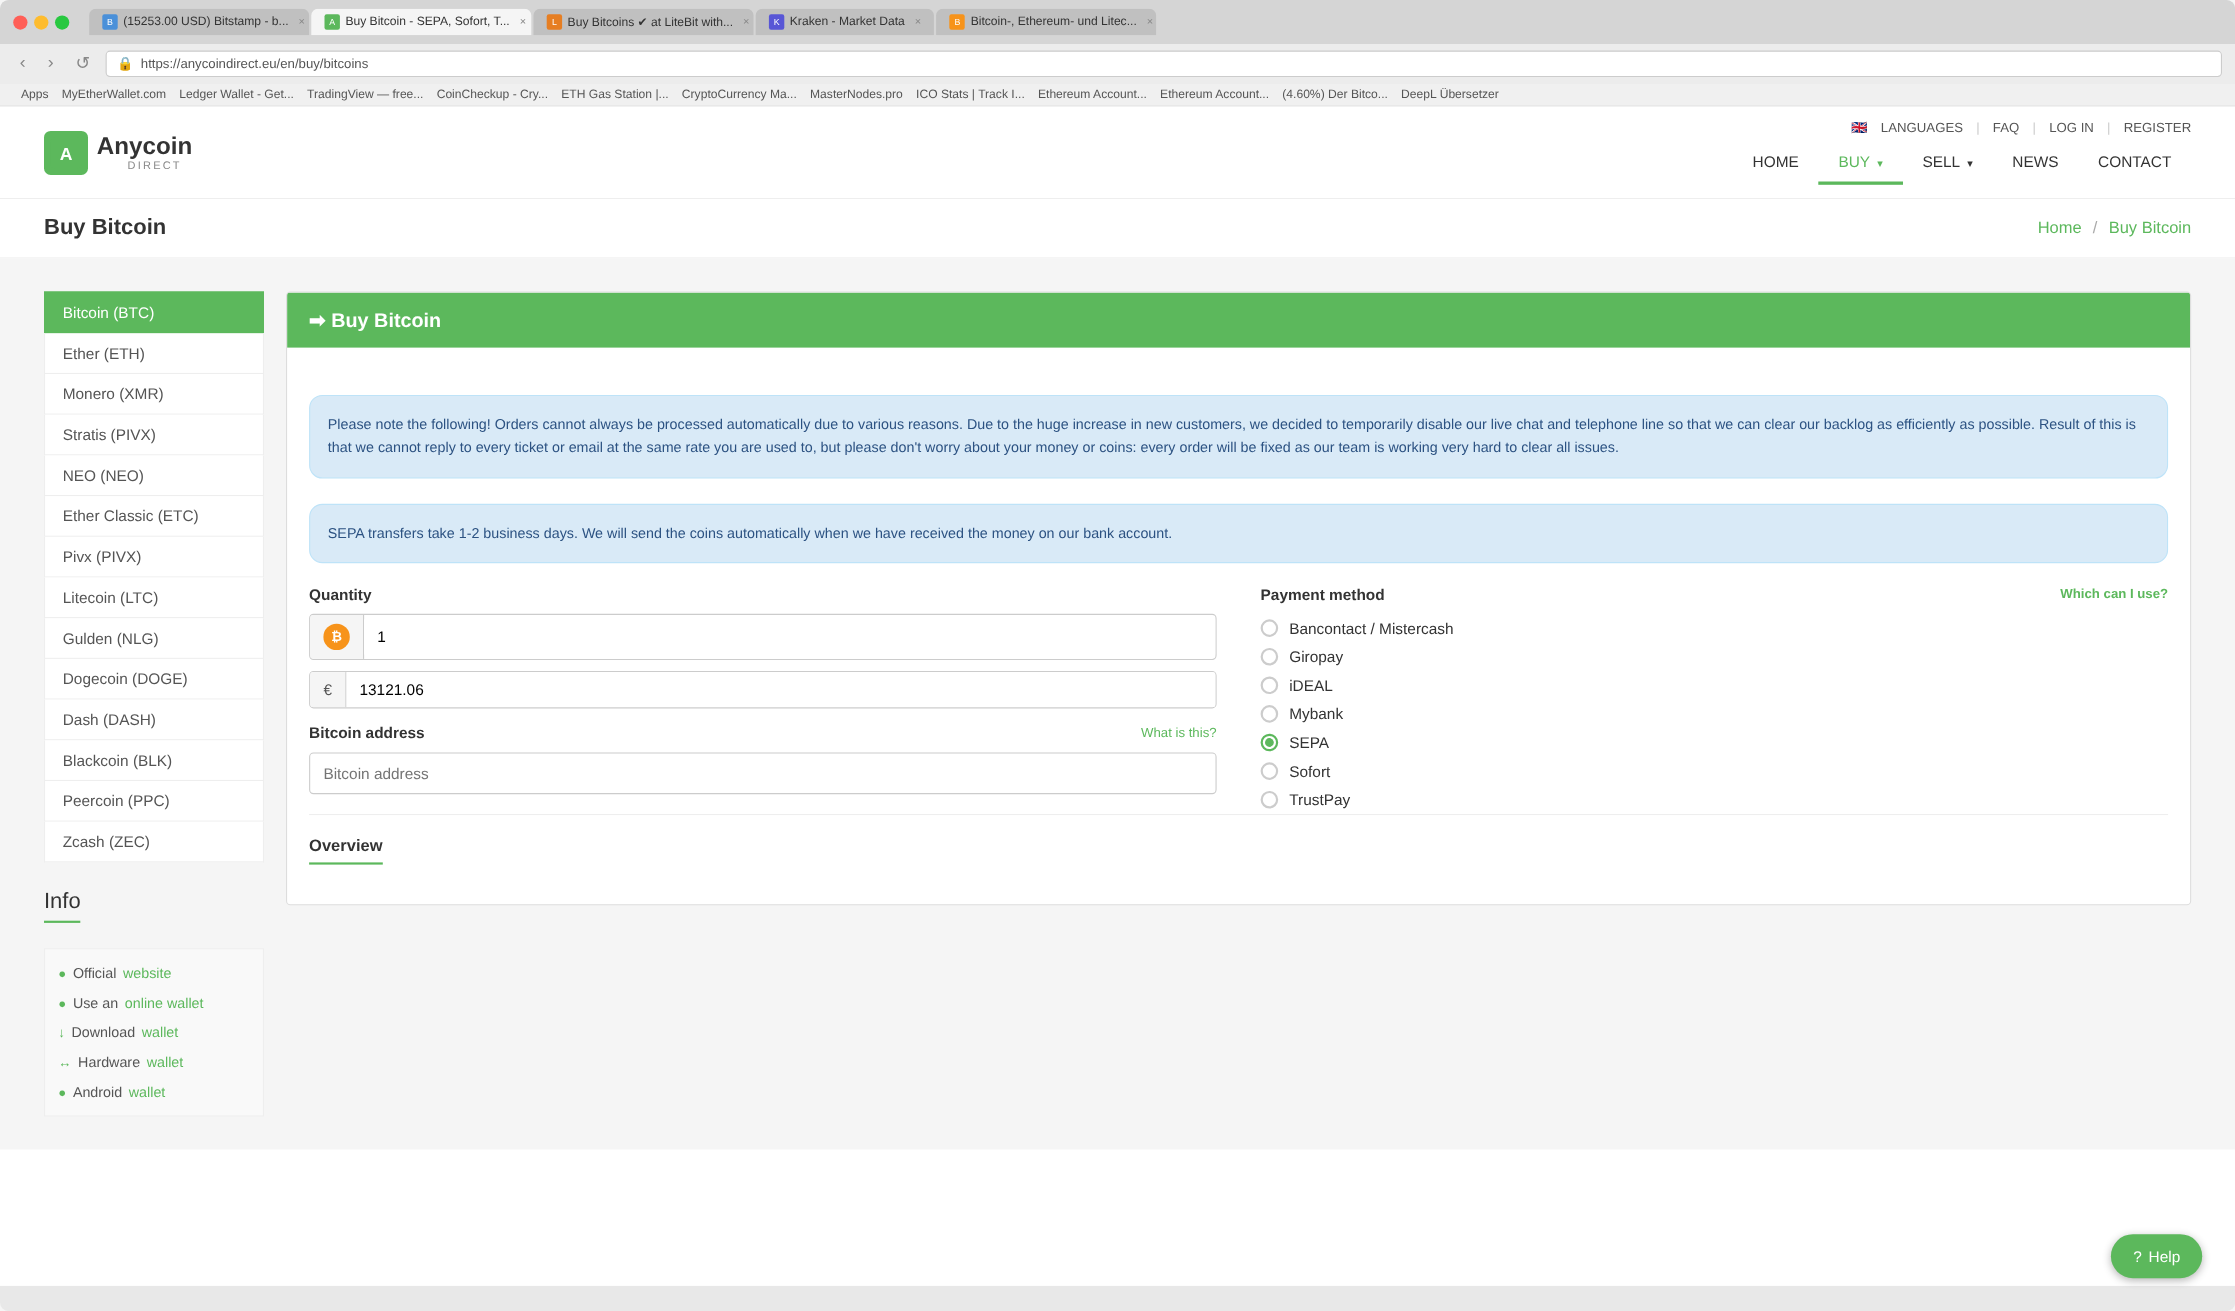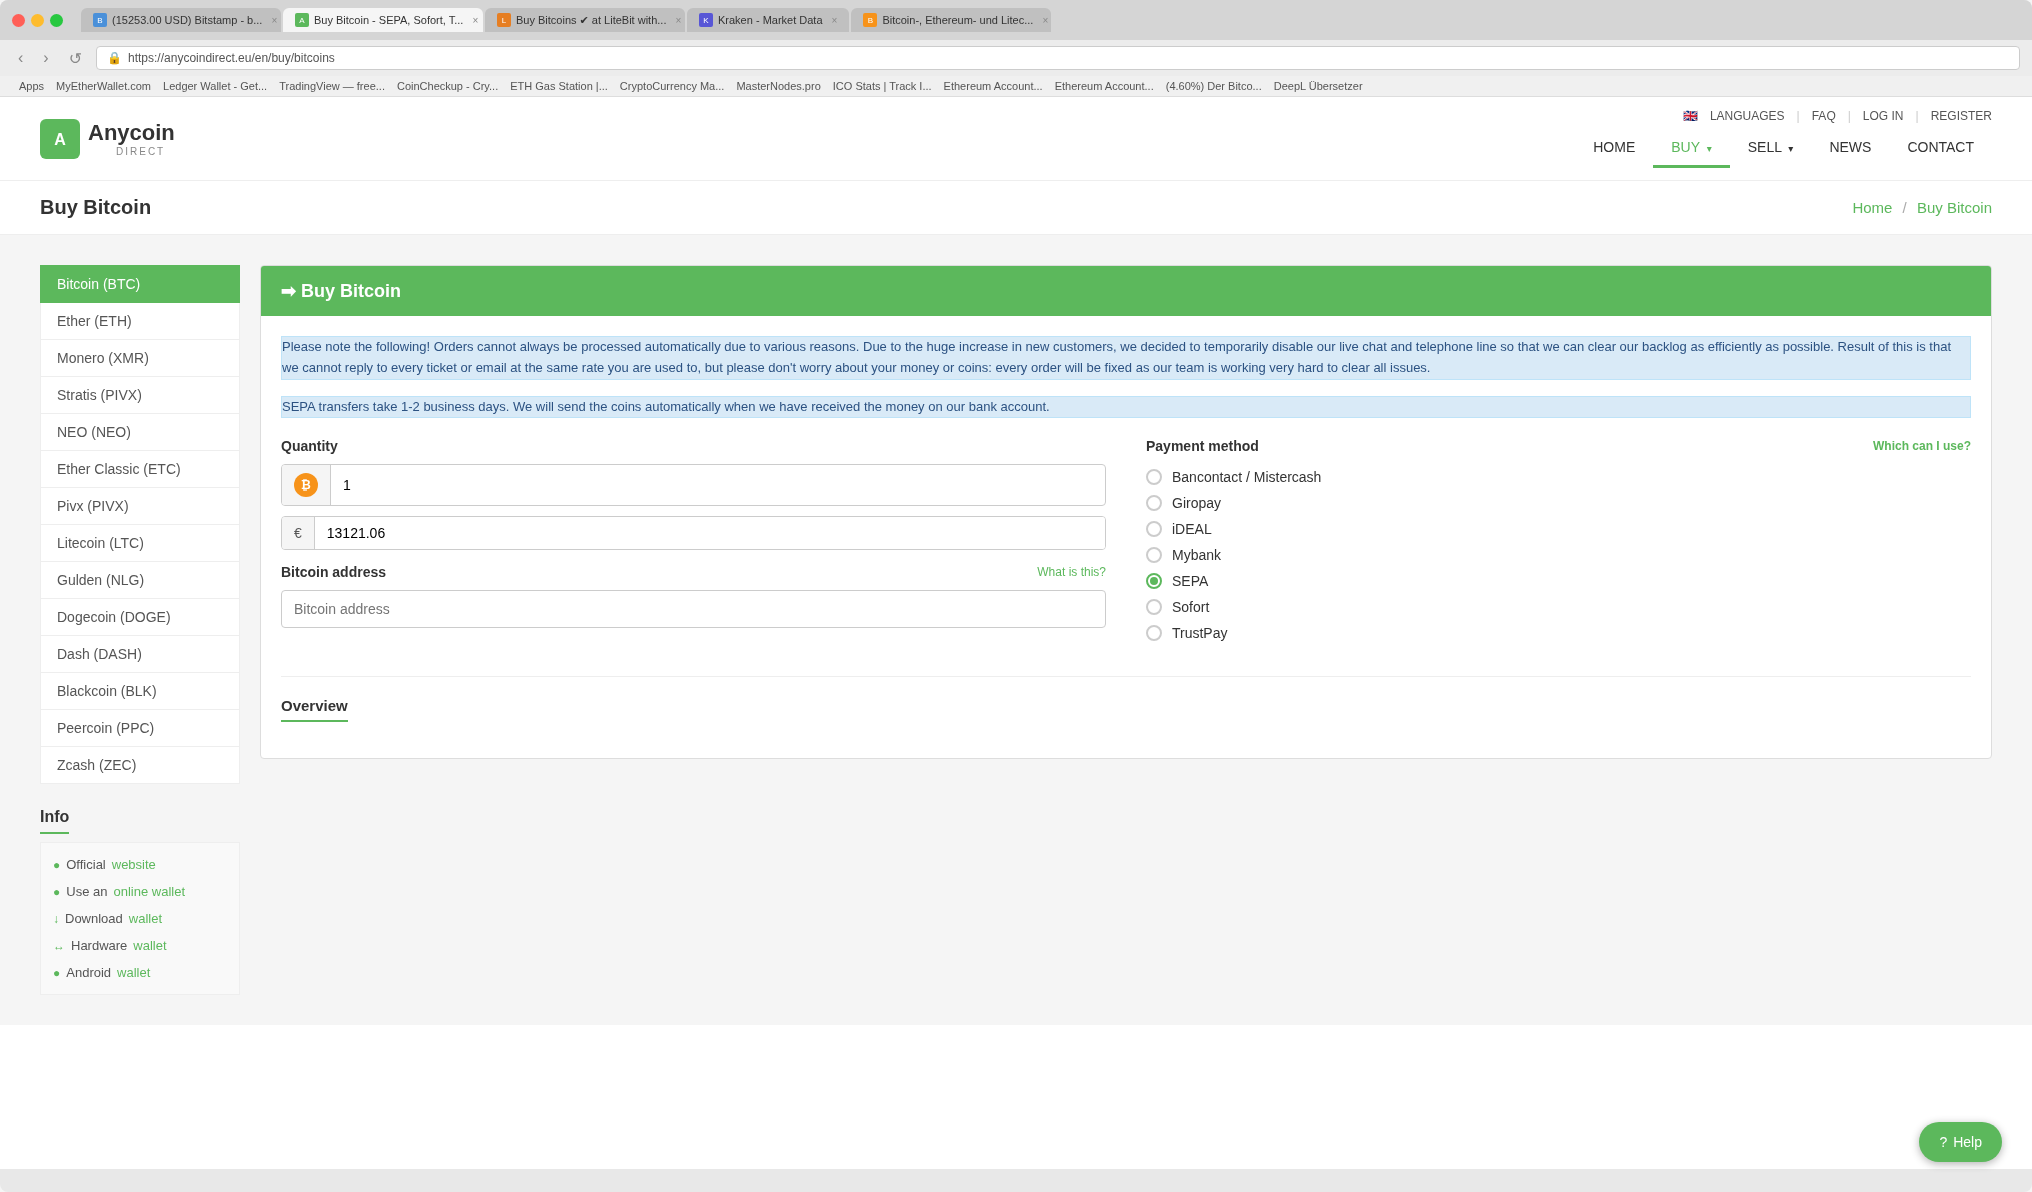--- a/index.html
+++ b/index.html
@@ -57,36 +57,36 @@
     
     .main-layout { display: flex; gap: 0; padding: 30px 40px; background: #f5f5f5; }
 
     
     .sidebar { width: 200px; flex-shrink: 0; margin-right: 20px; }
     .sidebar-item { padding: 10px 16px; background: white; border: 1px solid #eee; cursor: pointer; font-size: 14px; color: #555; border-top: none; }
     .sidebar-item:first-child { border-top: 1px solid #eee; }
     .sidebar-item.active { background: #5cb85c; color: white; border-color: #5cb85c; }
 
     .sidebar-info { margin-top: 24px; }
-    .sidebar-info-title { font-size: 16px; font-weight: bold; color: #333; margin-bottom: 8px; border-bottom: 2px solid #5cb85c; padding-bottom: 6px; display: inline-block; }
+    .sidebar-info-title { font-size: 20px; font-weight: normal; color: #333; margin-bottom: 23px; border-bottom: 2px solid #5cb85c; padding-bottom: 6px; display: inline-block; }
     .sidebar-info-list { list-style: none; padding: 8px 12px; background: #f9f9f9; border: 1px solid #eee; }
     .sidebar-info-list li { padding: 6px 0; font-size: 13px; color: #555; display: flex; align-items: center; gap: 6px; }
     .sidebar-info-list li .info-icon { color: #5cb85c; font-size: 12px; }
     .sidebar-info-list li a { color: #5cb85c; text-decoration: none; }
 
     
     .content { flex: 1; }
 
     
     .buy-card { background: white; border: 1px solid #ddd; border-radius: 4px; overflow: hidden; }
     .buy-card-header { background: #5cb85c; padding: 14px 20px; color: white; font-size: 18px; font-weight: bold; display: flex; align-items: flex-end; gap: 8px; }
     .buy-card-body { padding: 20px; }
 
     
-    .alert-box { background: #d9eaf7; border: 1px solid #bee3f8; border-radius: 0; margin-bottom: 16px; font-size: 13px; color: #2c5282; line-height: 1.6; }
+    .alert-box { background: #d9eaf7; border: 1px solid #bee3f8; border-radius: 12px; padding: 16px; margin-bottom: 16px; font-size: 13px; color: #2c5282; line-height: 1.6; margin-top: 23px; }
 
     
     .form-section { display: flex; gap: 40px; margin-top: 20px; }
     .form-left { flex: 1; }
     .form-right { flex: 1; }
 
     .form-label { font-size: 14px; font-weight: 600; color: #333; margin-bottom: 10px; display: flex; align-items: center; justify-content: space-between; }
     .form-label a { color: #5cb85c; font-size: 12px; font-weight: normal; text-decoration: none; }
 
     .input-group { display: flex; align-items: center; border: 1px solid #ccc; border-radius: 4px; overflow: hidden; margin-bottom: 10px; }
@@ -97,21 +97,21 @@
 
     
     .payment-methods-label { font-size: 14px; font-weight: 600; color: #333; margin-bottom: 10px; display: flex; align-items: center; justify-content: space-between; }
     .which-can-i-use { color: #5cb85c; font-size: 12px; cursor: pointer; text-decoration: none; }
     .payment-option { display: flex; align-items: center; gap: 10px; padding: 5px 0; font-size: 14px; color: #333; cursor: pointer; }
     .radio-btn { width: 16px; height: 16px; border-radius: 50%; border: 2px solid #ccc; flex-shrink: 0; display: flex; align-items: center; justify-content: center; }
     .radio-btn.selected { border-color: #5cb85c; }
     .radio-inner { width: 8px; height: 8px; background: #5cb85c; border-radius: 50%; }
 
     
-    .overview-section { margin-top: 30px; border-top: 1px solid #eee; padding-top: 20px; text-decoration: underline; }
+    .overview-section { border-top: 1px solid #eee; padding-top: 20px; text-decoration: underline; }
     .overview-title { font-size: 15px; font-weight: 600; color: #333; border-bottom: 2px solid #5cb85c; padding-bottom: 6px; display: inline-block; margin-bottom: 16px; }
 
     
     .help-btn { position: fixed; bottom: 30px; right: 30px; background: #5cb85c; color: white; border: none; border-radius: 25px; padding: 12px 20px; font-size: 14px; cursor: pointer; display: flex; align-items: center; gap: 6px; box-shadow: 0 2px 8px rgba(0,0,0,0.3); z-index: 1000; }
 
     
     .btc-icon { width: 24px; height: 24px; background: #f7931a; border-radius: 50%; display: flex; align-items: center; justify-content: center; color: white; font-weight: bold; font-size: 12px; flex-shrink: 0; }
     .euro-prefix { padding: 8px 12px; background: #f5f5f5; border-right: 1px solid #ccc; color: #555; font-size: 14px; }
   </style>
 </head>

